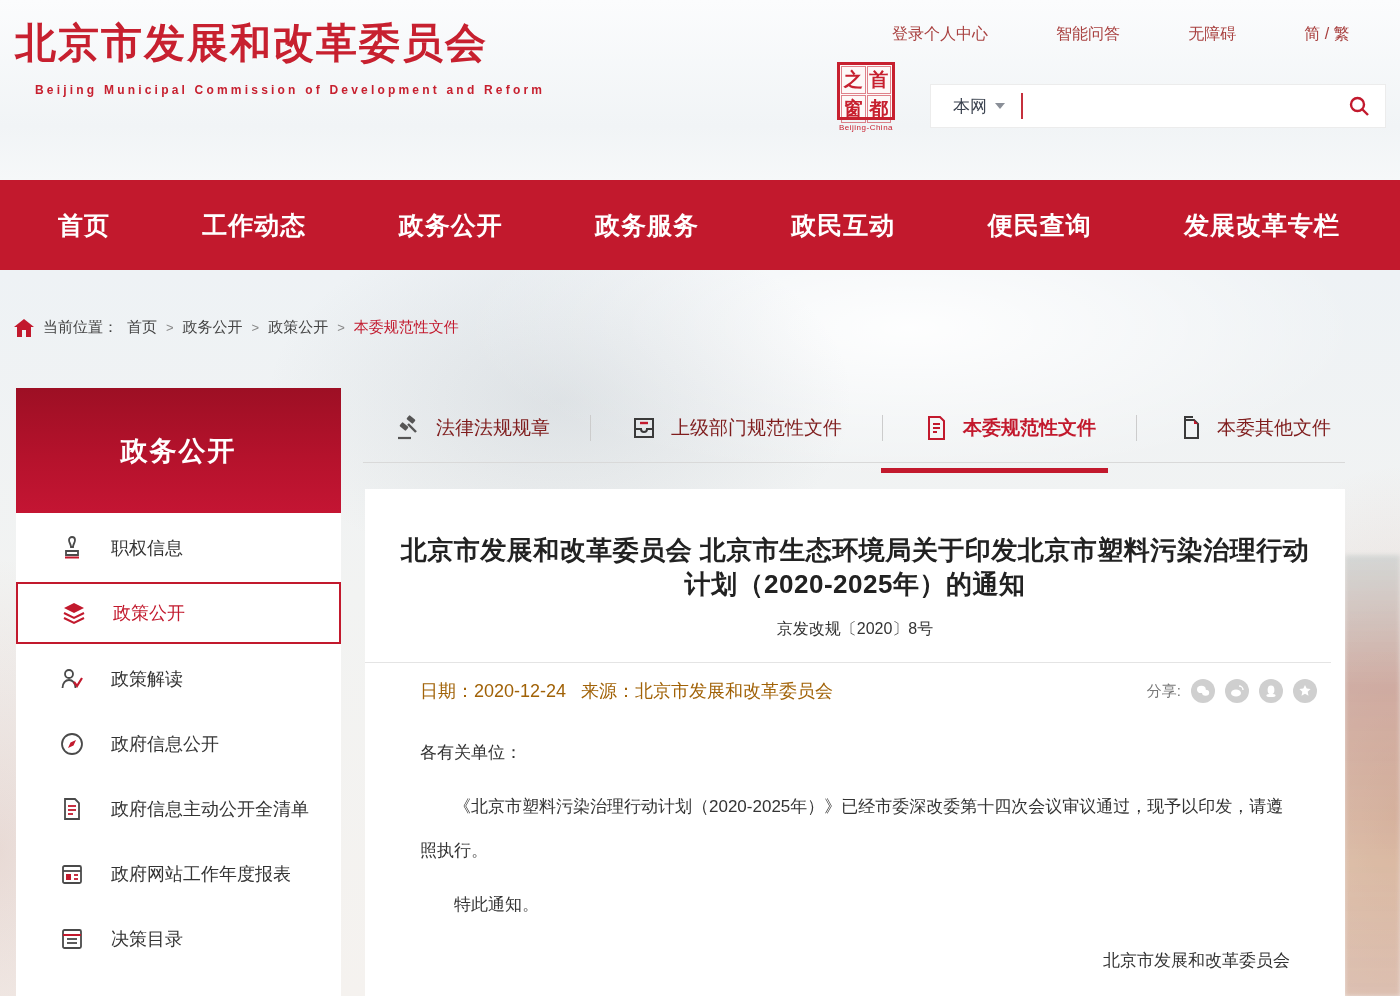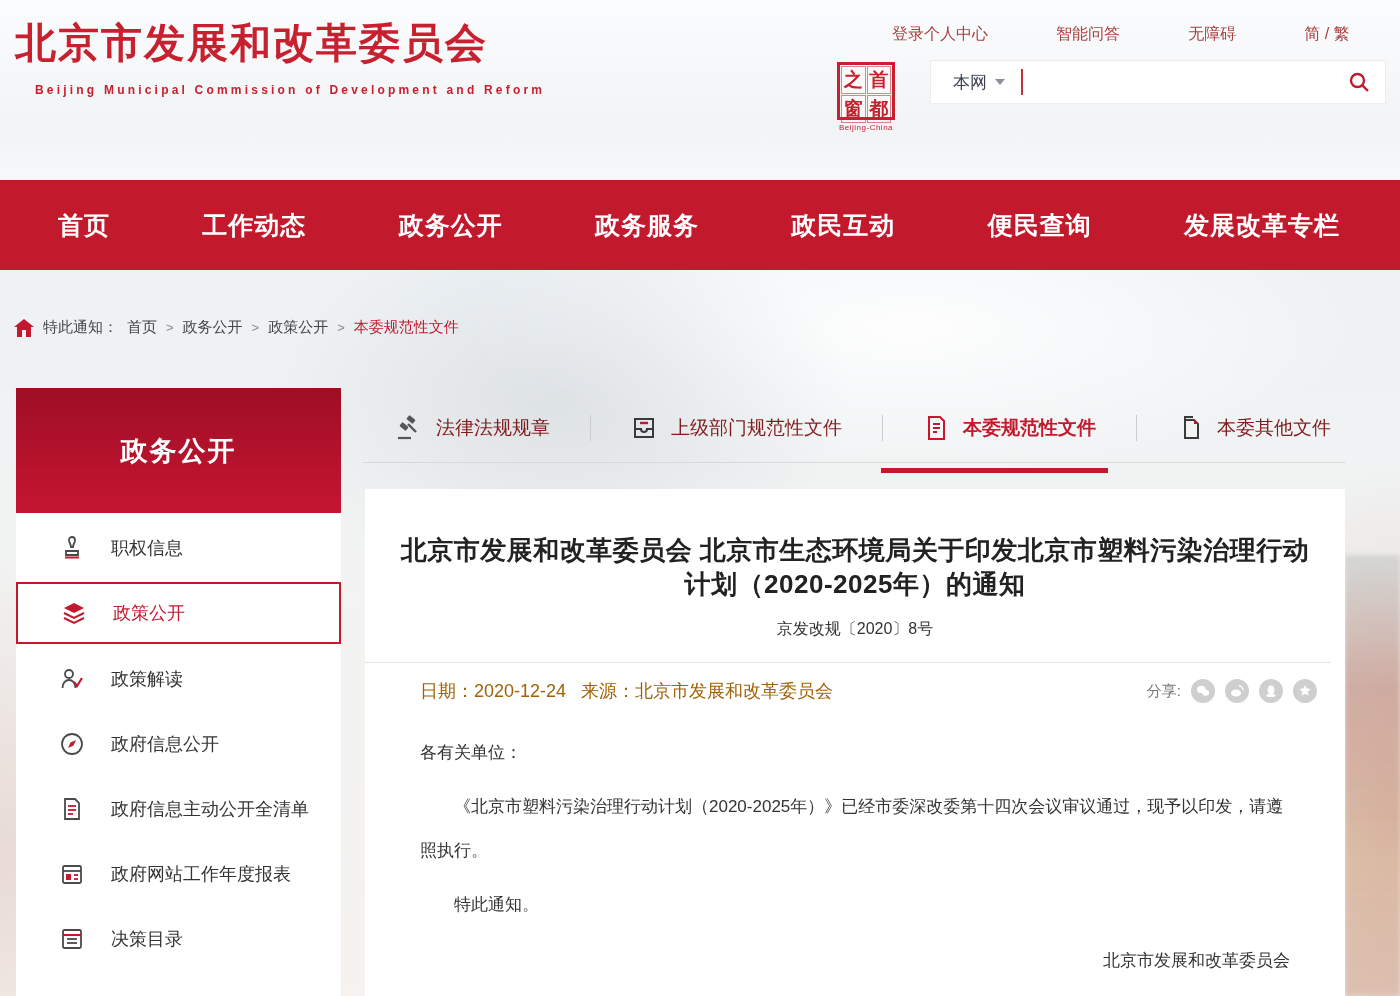--- a/index.html
+++ b/index.html
@@ -16,21 +16,21 @@
 
   .top-links { position:absolute; left:892px; top:24px; width:548px; display:flex; justify-content:space-between; align-items:center; }
   .top-link { font-size:16px; color:#a8403f; cursor:pointer; white-space:nowrap; }
 
   .seal { position:absolute; left:835px; top:62px; width:62px; text-align:center; }
   .seal-box { width:58px; height:58px; margin:0 auto; border:3px solid #c7202f; background:#fdf9f8;
               display:grid; grid-template-columns:1fr 1fr; grid-template-rows:1fr 1fr; gap:1px; padding:1px; }
   .seal-box span { display:flex; align-items:center; justify-content:center; font-size:19px; font-weight:bold; color:#c7202f; border:1px solid rgba(199,32,47,.55); }
   .seal-caption { margin-top:3px; font-size:8px; font-weight:normal; color:#c7202f; letter-spacing:.5px; }
 
-  .searchbox { position:absolute; left:930px; top:60px; width:456px; height:44px; background:#fff;
+  .searchbox { position:absolute; left:930px; top:84px; width:456px; height:44px; background:#fff;
                border:1px solid #ececec; display:flex; align-items:center; }
   .search-scope { display:flex; align-items:center; gap:8px; padding:0 16px 0 22px; font-size:17px; color:#3c4350; cursor:pointer; }
   .caret-down { width:0; height:0; border-left:5px solid transparent; border-right:5px solid transparent; border-top:6px solid #8a8f98; }
   .search-divider { width:2px; height:26px; background:#c5303c; }
   .search-input { flex:1; height:100%; border:none; outline:none; font-size:16px; padding:0 10px; background:transparent; }
   .search-btn { width:52px; height:100%; display:flex; align-items:center; justify-content:center; cursor:pointer; }
 
   
   .nav { position:absolute; left:0; top:180px; width:1400px; height:90px; background:#c2192d;
          display:flex; align-items:center; justify-content:space-between; padding:0 60px 0 58px; }
@@ -142,21 +142,21 @@
     <span class="nav-item">发展改革专栏</span>
   </div>
 
   <div class="scenery"></div>
   <div class="red-wall"></div>
 
   <div class="breadcrumb">
     <svg width="20" height="18" viewBox="0 0 20 18">
       <path d="M10 0 L20 8 L17 8 L17 18 L12 18 L12 11 L8 11 L8 18 L3 18 L3 8 L0 8 Z" fill="#c2192d"></path>
     </svg>
-    <span>特此通知：</span>
+    <span>当前位置：</span>
     <span class="crumb">首页</span>
     <span class="crumb-sep">&gt;</span>
     <span class="crumb">政务公开</span>
     <span class="crumb-sep">&gt;</span>
     <span class="crumb">政策公开</span>
     <span class="crumb-sep">&gt;</span>
     <span class="crumb crumb-current">本委规范性文件</span>
   </div>
 
   <div class="sidebar">

